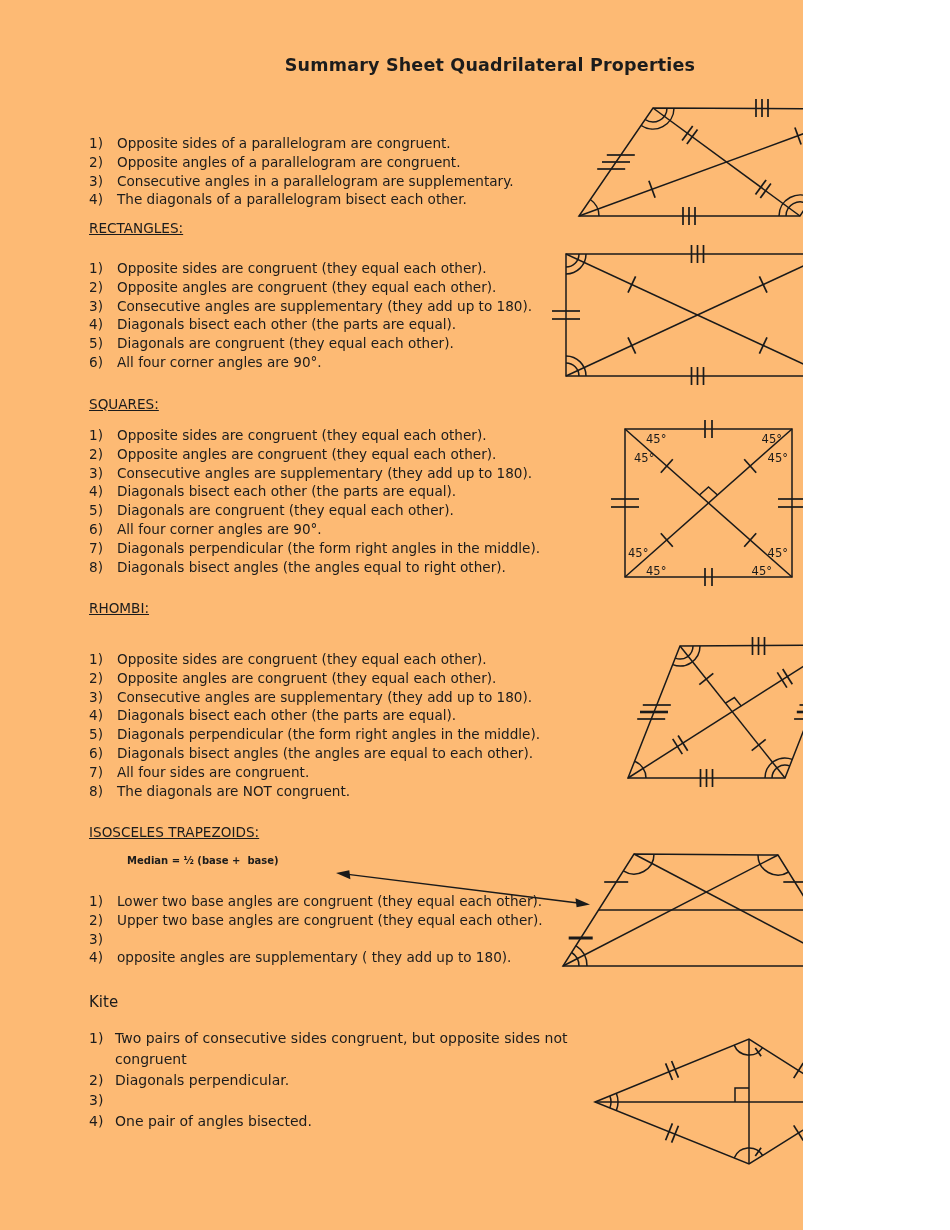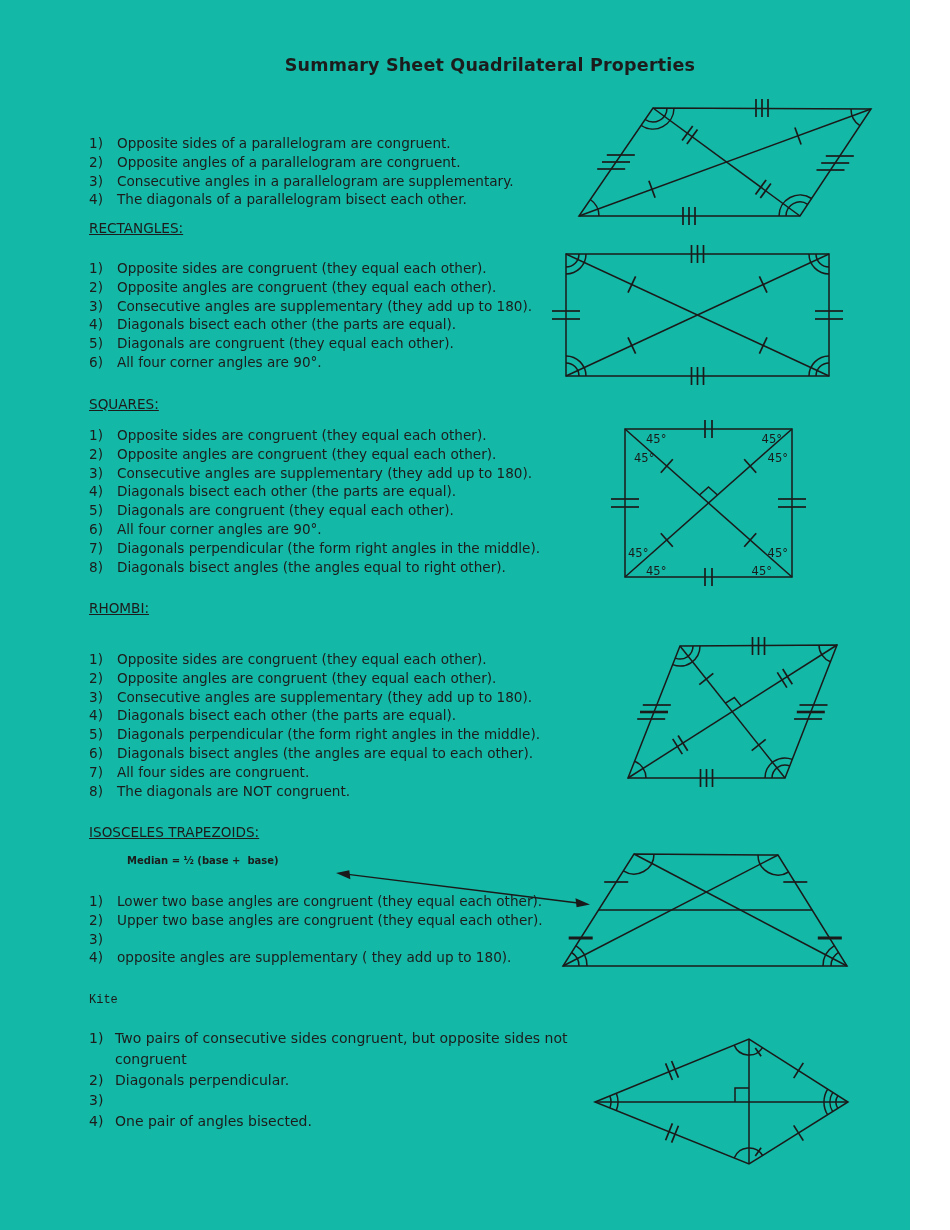--- a/index.html
+++ b/index.html
@@ -1,34 +1,34 @@
 <!DOCTYPE html>
 <html><head>
 <meta charset="utf-8">
 <style>
   * { margin:0; padding:0; box-sizing:border-box; }
   html,body { background:#ffffff; }
   .page {
-    position:relative; width:910px; height:1230px; background:#14b8a6;
+    position:relative; width:803px; height:1230px; background:#fdba74;
     font-family:"DejaVu Sans","Liberation Sans",sans-serif; color:#1c1c1c;
     overflow:hidden;
   }
   .title {
     position:absolute; top:55px; left:30px; width:920px; text-align:center;
     font-size:17.5px; font-weight:700; letter-spacing:0.2px;
   }
   .head {
     position:absolute; left:89px; font-size:13.6px; text-decoration:underline;
     white-space:nowrap;
   }
   .list { position:absolute; left:89px; }
   .item { display:flex; font-size:13.6px; line-height:18.8px; }
   .item .n { flex:0 0 28px; }
   .item .t { white-space:nowrap; }
-  .kite-head { position:absolute; left:89px; top:993px; font-size:12px;font-family:Liberation Mono, monospace; }
+  .kite-head { position:absolute; left:89px; top:993px; font-size:15px; }
   .kite-list .item { line-height:20.8px; font-size:14px; }
   .kite-list .item .n { flex:0 0 26px; }
   .kite-list .item .t { white-space:normal; max-width:460px; }
   .formula {
     position:absolute; left:127px; top:855px; font-size:10px; font-weight:700;
     white-space:pre;
   }
   .fig { position:absolute; }
   .fig text { font-size:11.5px; fill:#1a1a1a; font-family:"DejaVu Sans","Liberation Sans",sans-serif; }
 </style>

